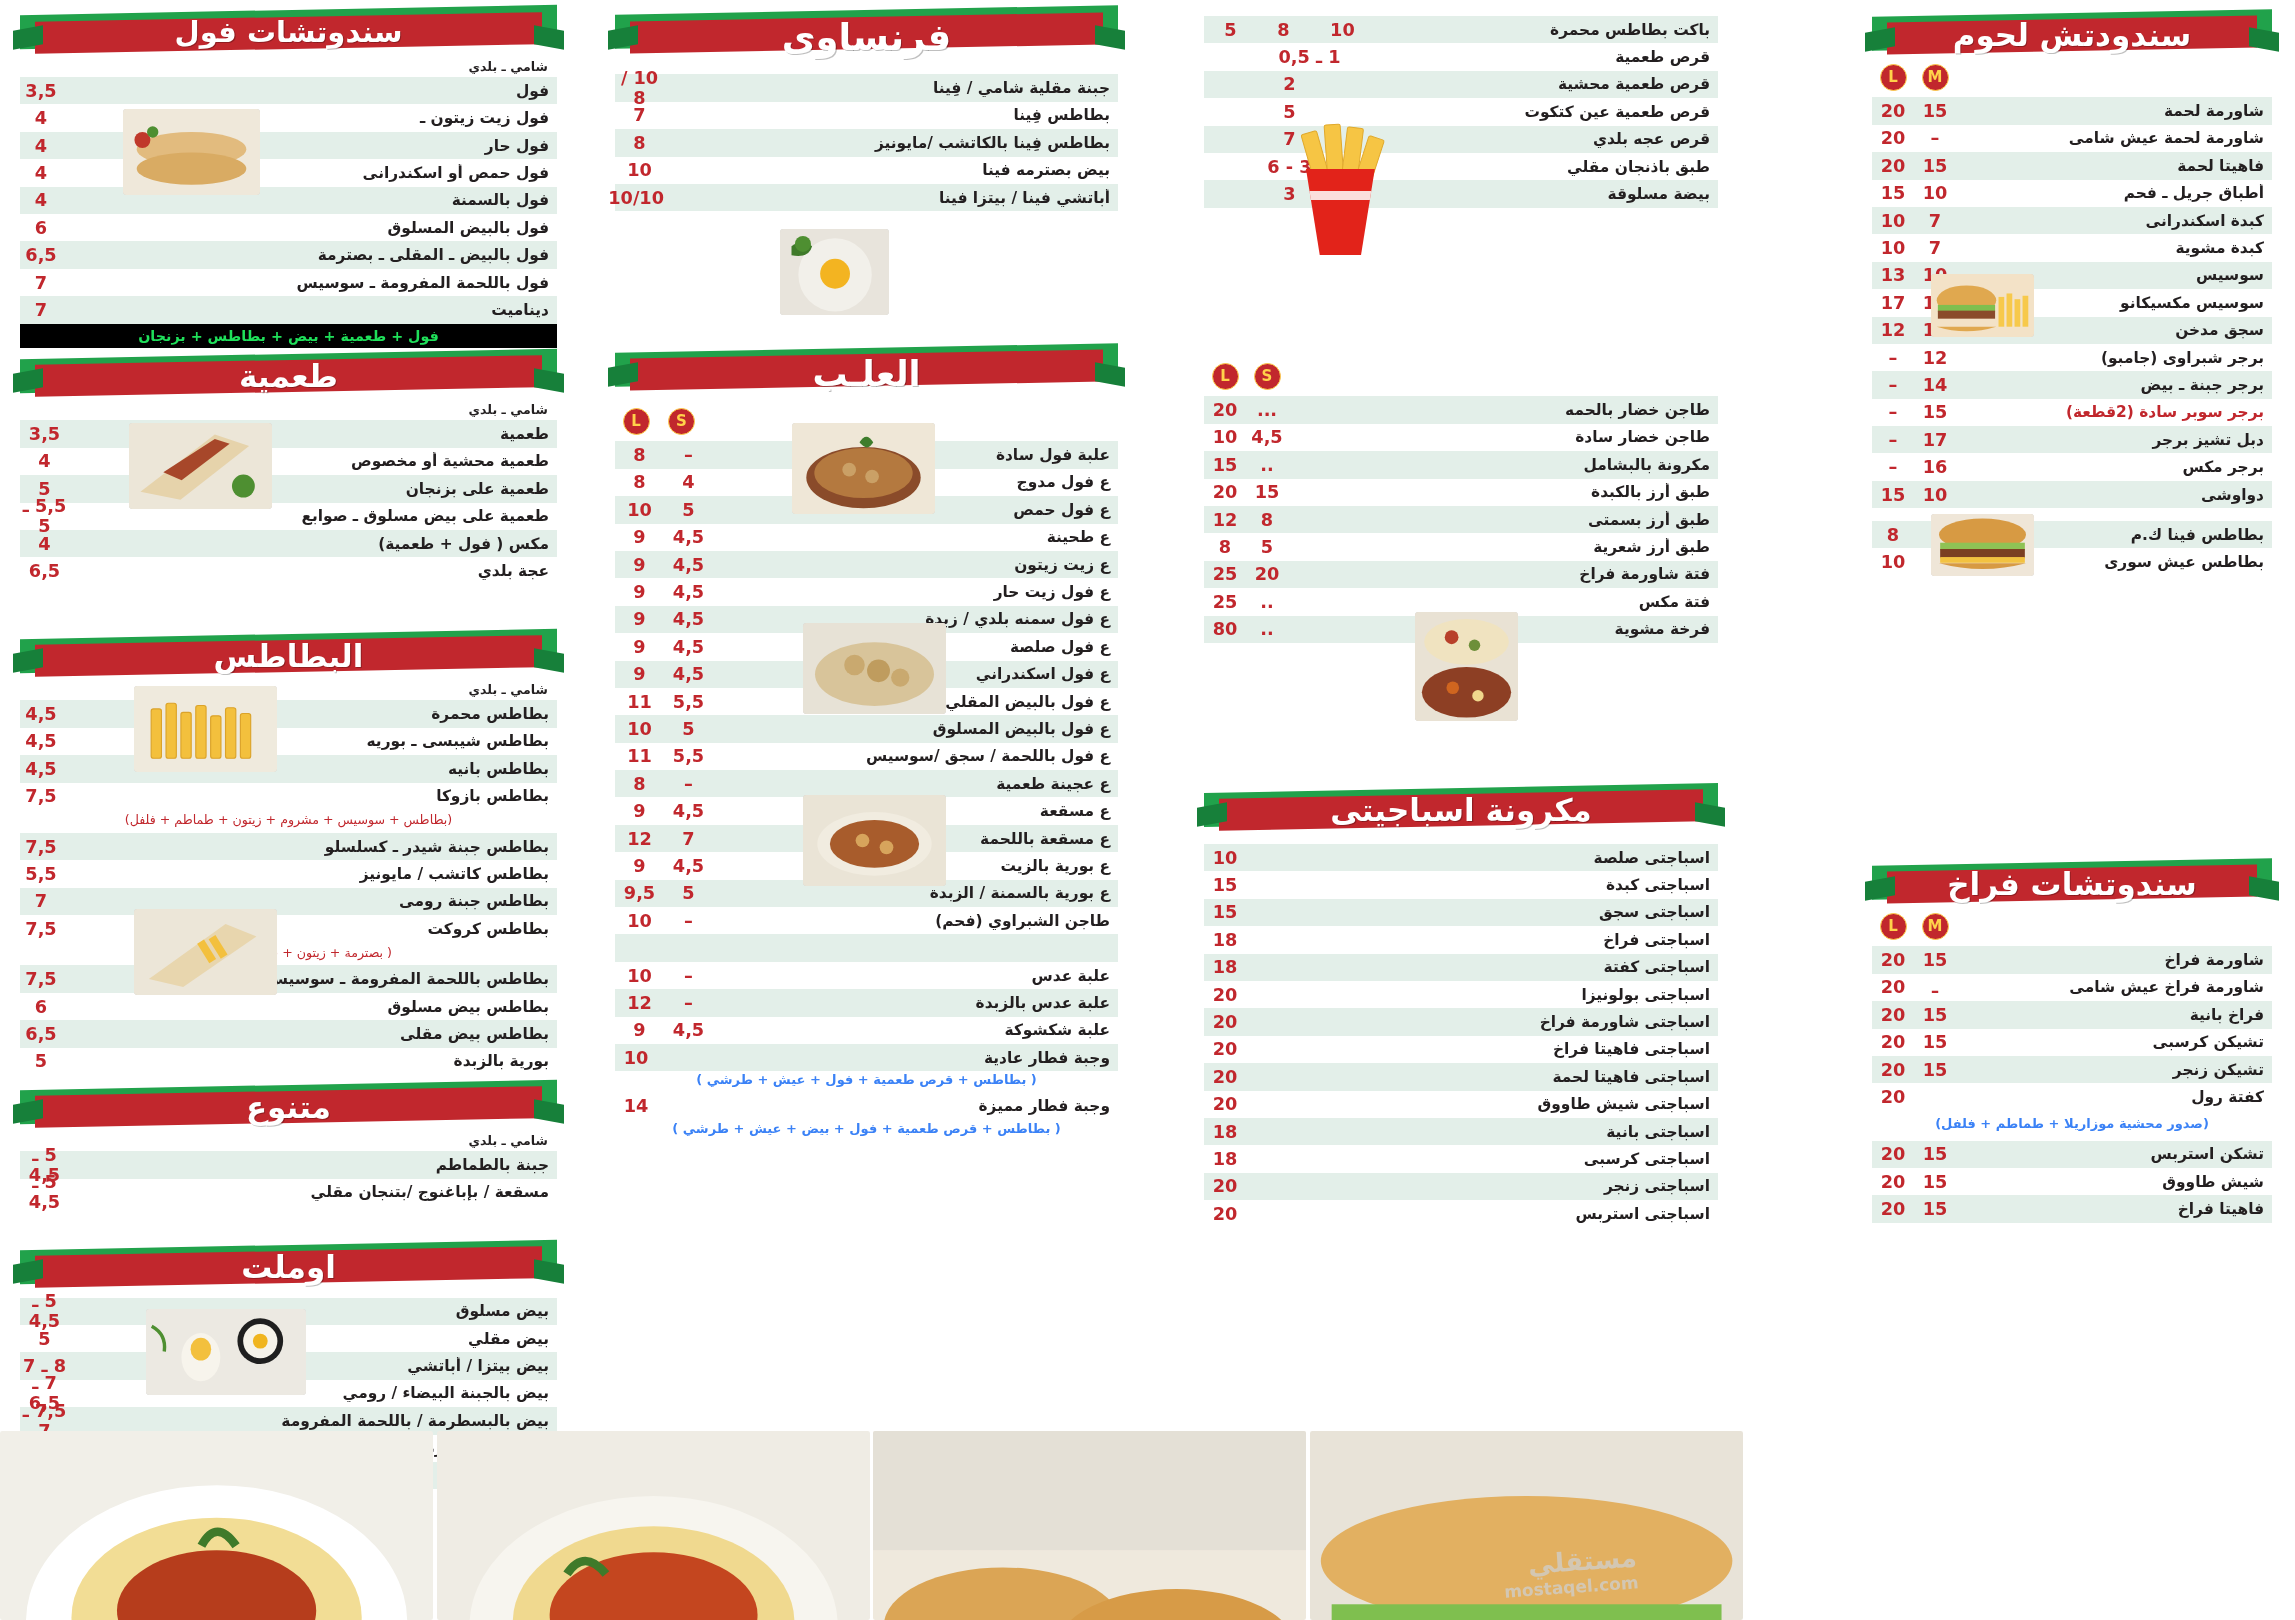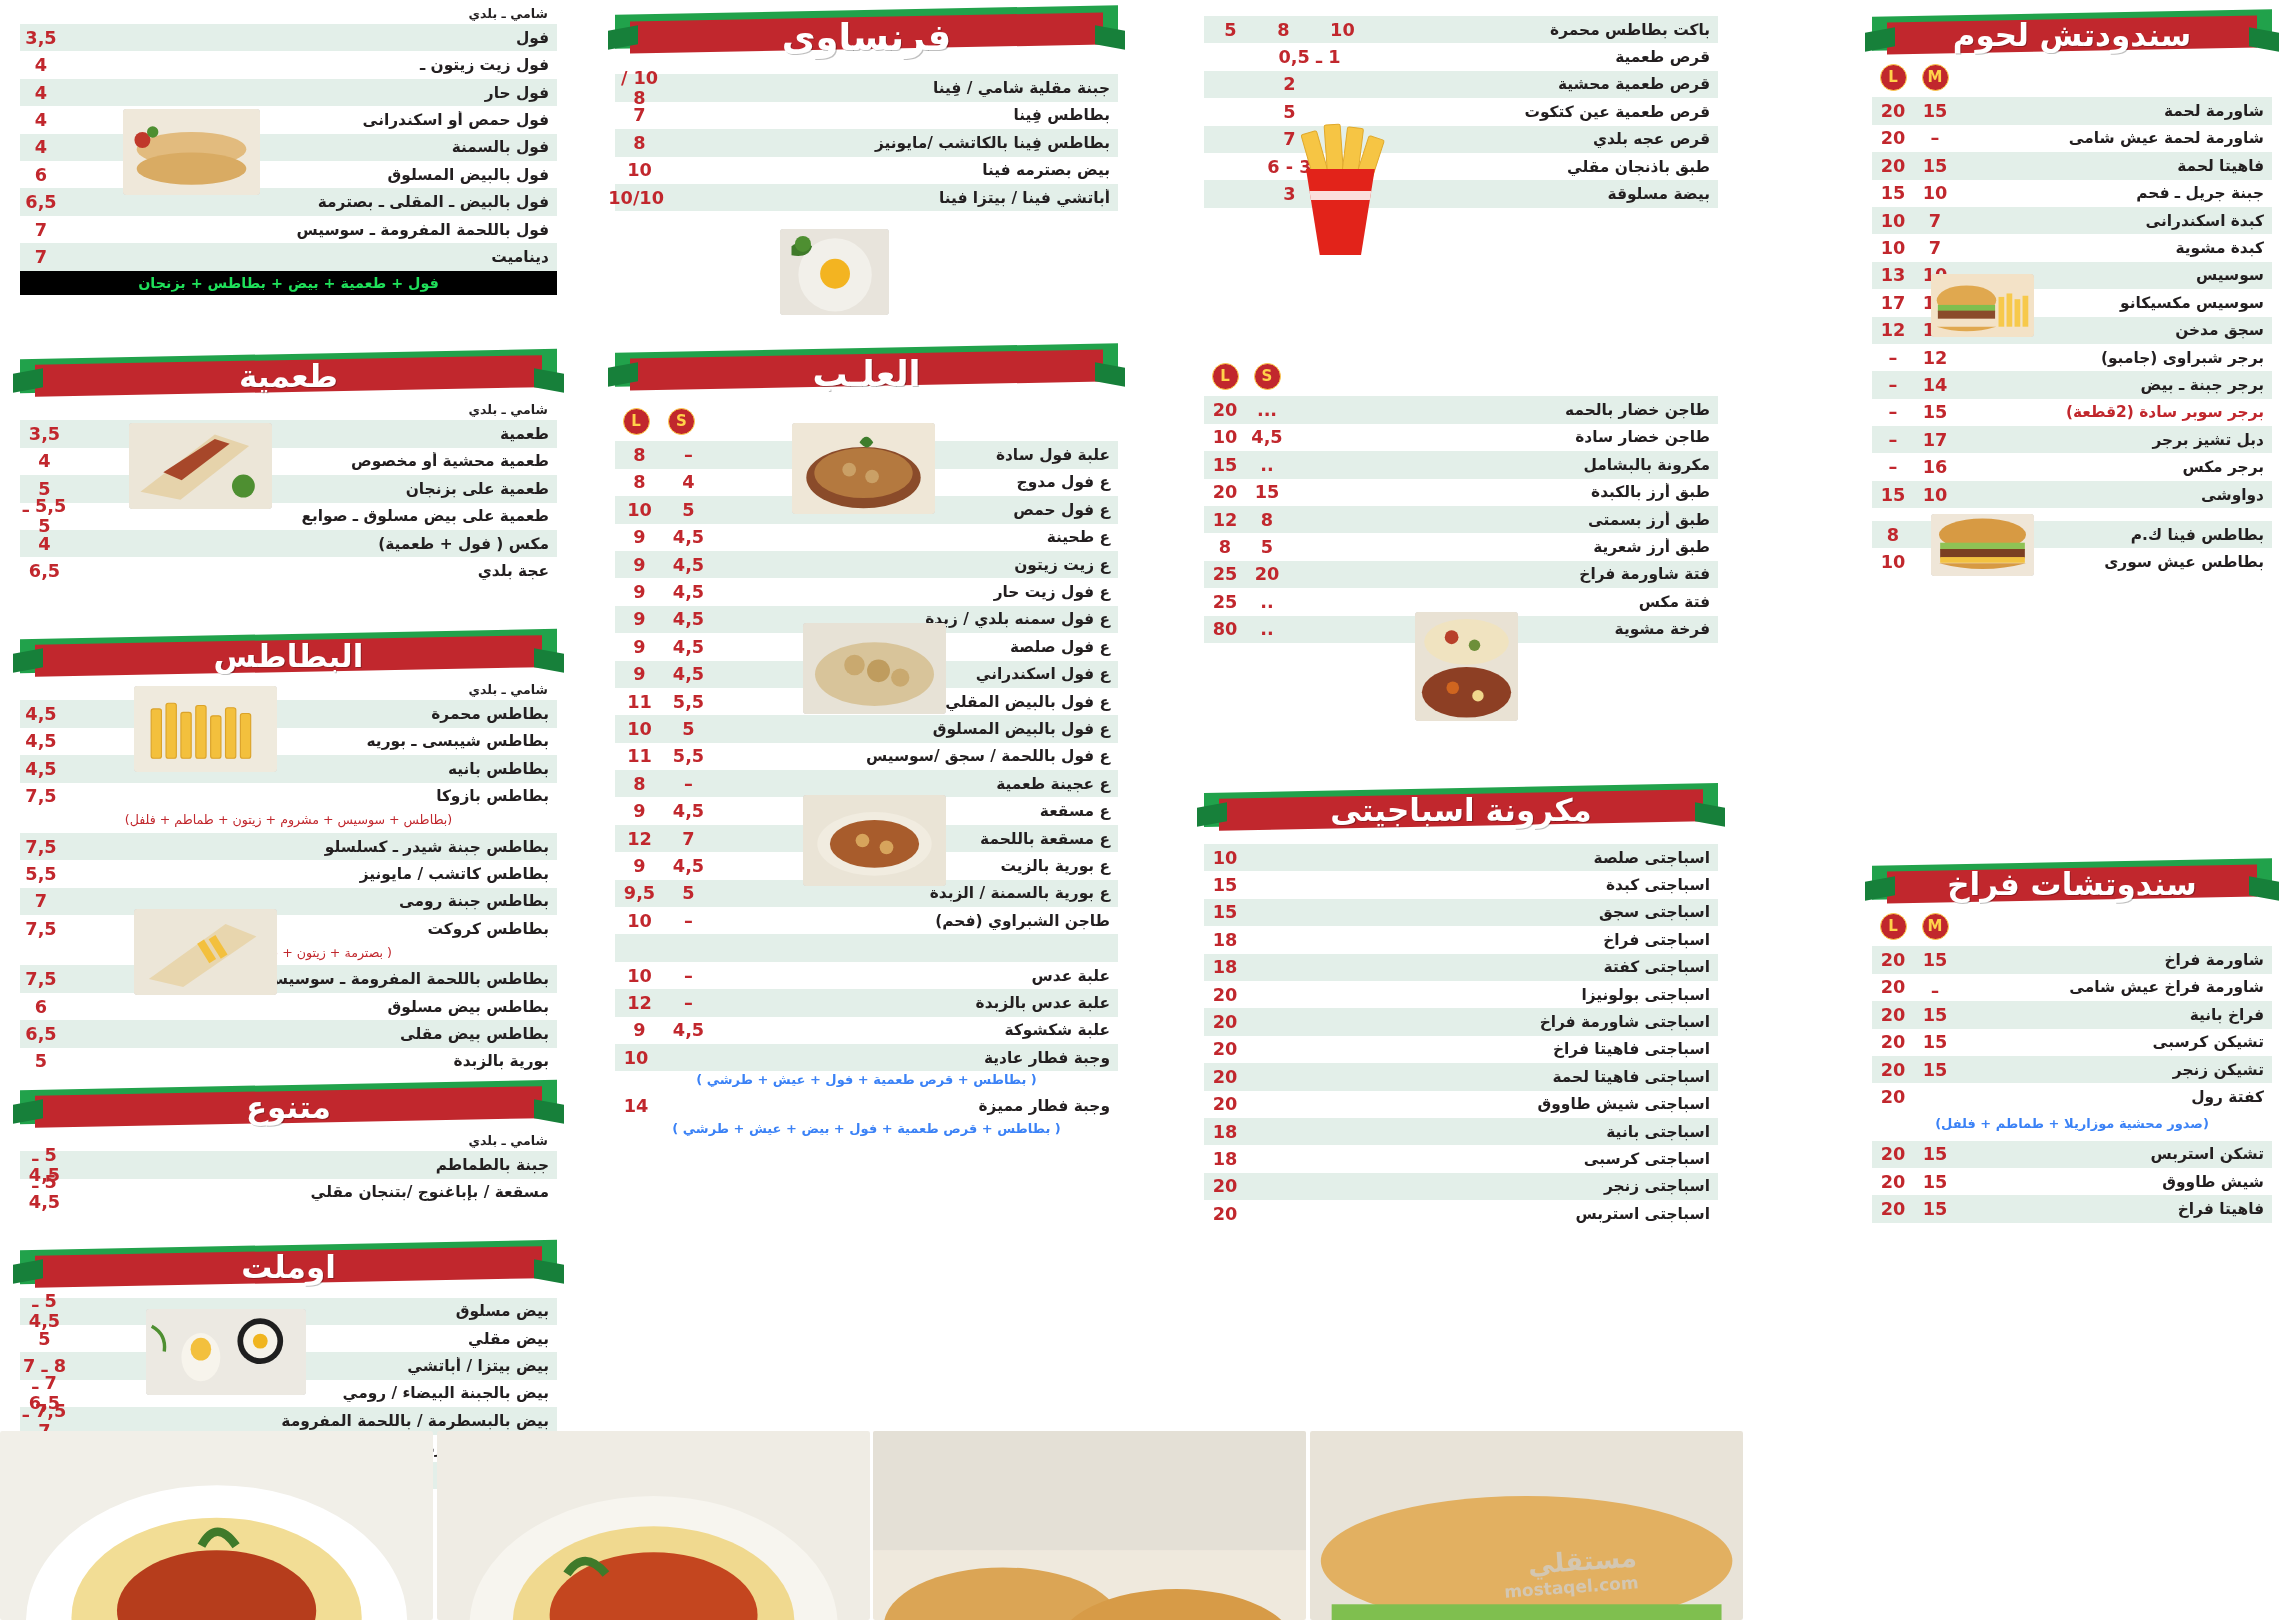--- a/index.html
+++ b/index.html
@@ -92,21 +92,21 @@
           <div class="name">شاورمة لحمة عيش شامى</div>
           <div class="p">–</div>
           <div class="p">20</div>
         </div>
         <div class="row alt">
           <div class="name">فاهيتا لحمة</div>
           <div class="p">15</div>
           <div class="p">20</div>
         </div>
         <div class="row">
-          <div class="name">جبنة جريل ـ فحم</div>
+          <div class="name">أطباق جريل ـ فحم</div>
           <div class="p">10</div>
           <div class="p">15</div>
         </div>
         <div class="row alt">
           <div class="name">كبدة اسكندرانى</div>
           <div class="p">7</div>
           <div class="p">10</div>
         </div>
         <div class="row">
           <div class="name">كبدة مشوية</div>
@@ -678,20 +678,29 @@
     <svg class="g" viewBox="0 0 250 160" preserveAspectRatio="none">
       <rect width="250" height="160" fill="#eae4d6"></rect>
       <ellipse cx="125" cy="86" rx="100" ry="56" fill="#f1ece0"></ellipse>
       <ellipse cx="125" cy="86" rx="78" ry="42" fill="#a85c2c"></ellipse>
       <circle cx="104" cy="80" r="12" fill="#d7a45c"></circle>
         <circle cx="146" cy="92" r="12" fill="#d7a45c"></circle>
     </svg>
   </div>
 
   <div class="col" id="c4" style="right:1738px;top:5.7px;width:537px;">
+    <div class="banner">
+      <div class="rib">
+          <div class="green"></div>
+          <div class="red"></div>
+          <div class="tailL"></div>
+          <div class="tailR"></div>
+        </div>
+      <h2 style="font-size:29px;">سندوتشات فول</h2>
+    </div>
     <div class="sub">شامي  ـ  بلدي</div>
     <div class="rows" id="r-fool">
         <div class="row alt">
           <div class="name">فول</div>
           <div class="p">3,5</div>
         </div>
         <div class="row">
           <div class="name">فول زيت زيتون ـ</div>
           <div class="p">4</div>
         </div>

